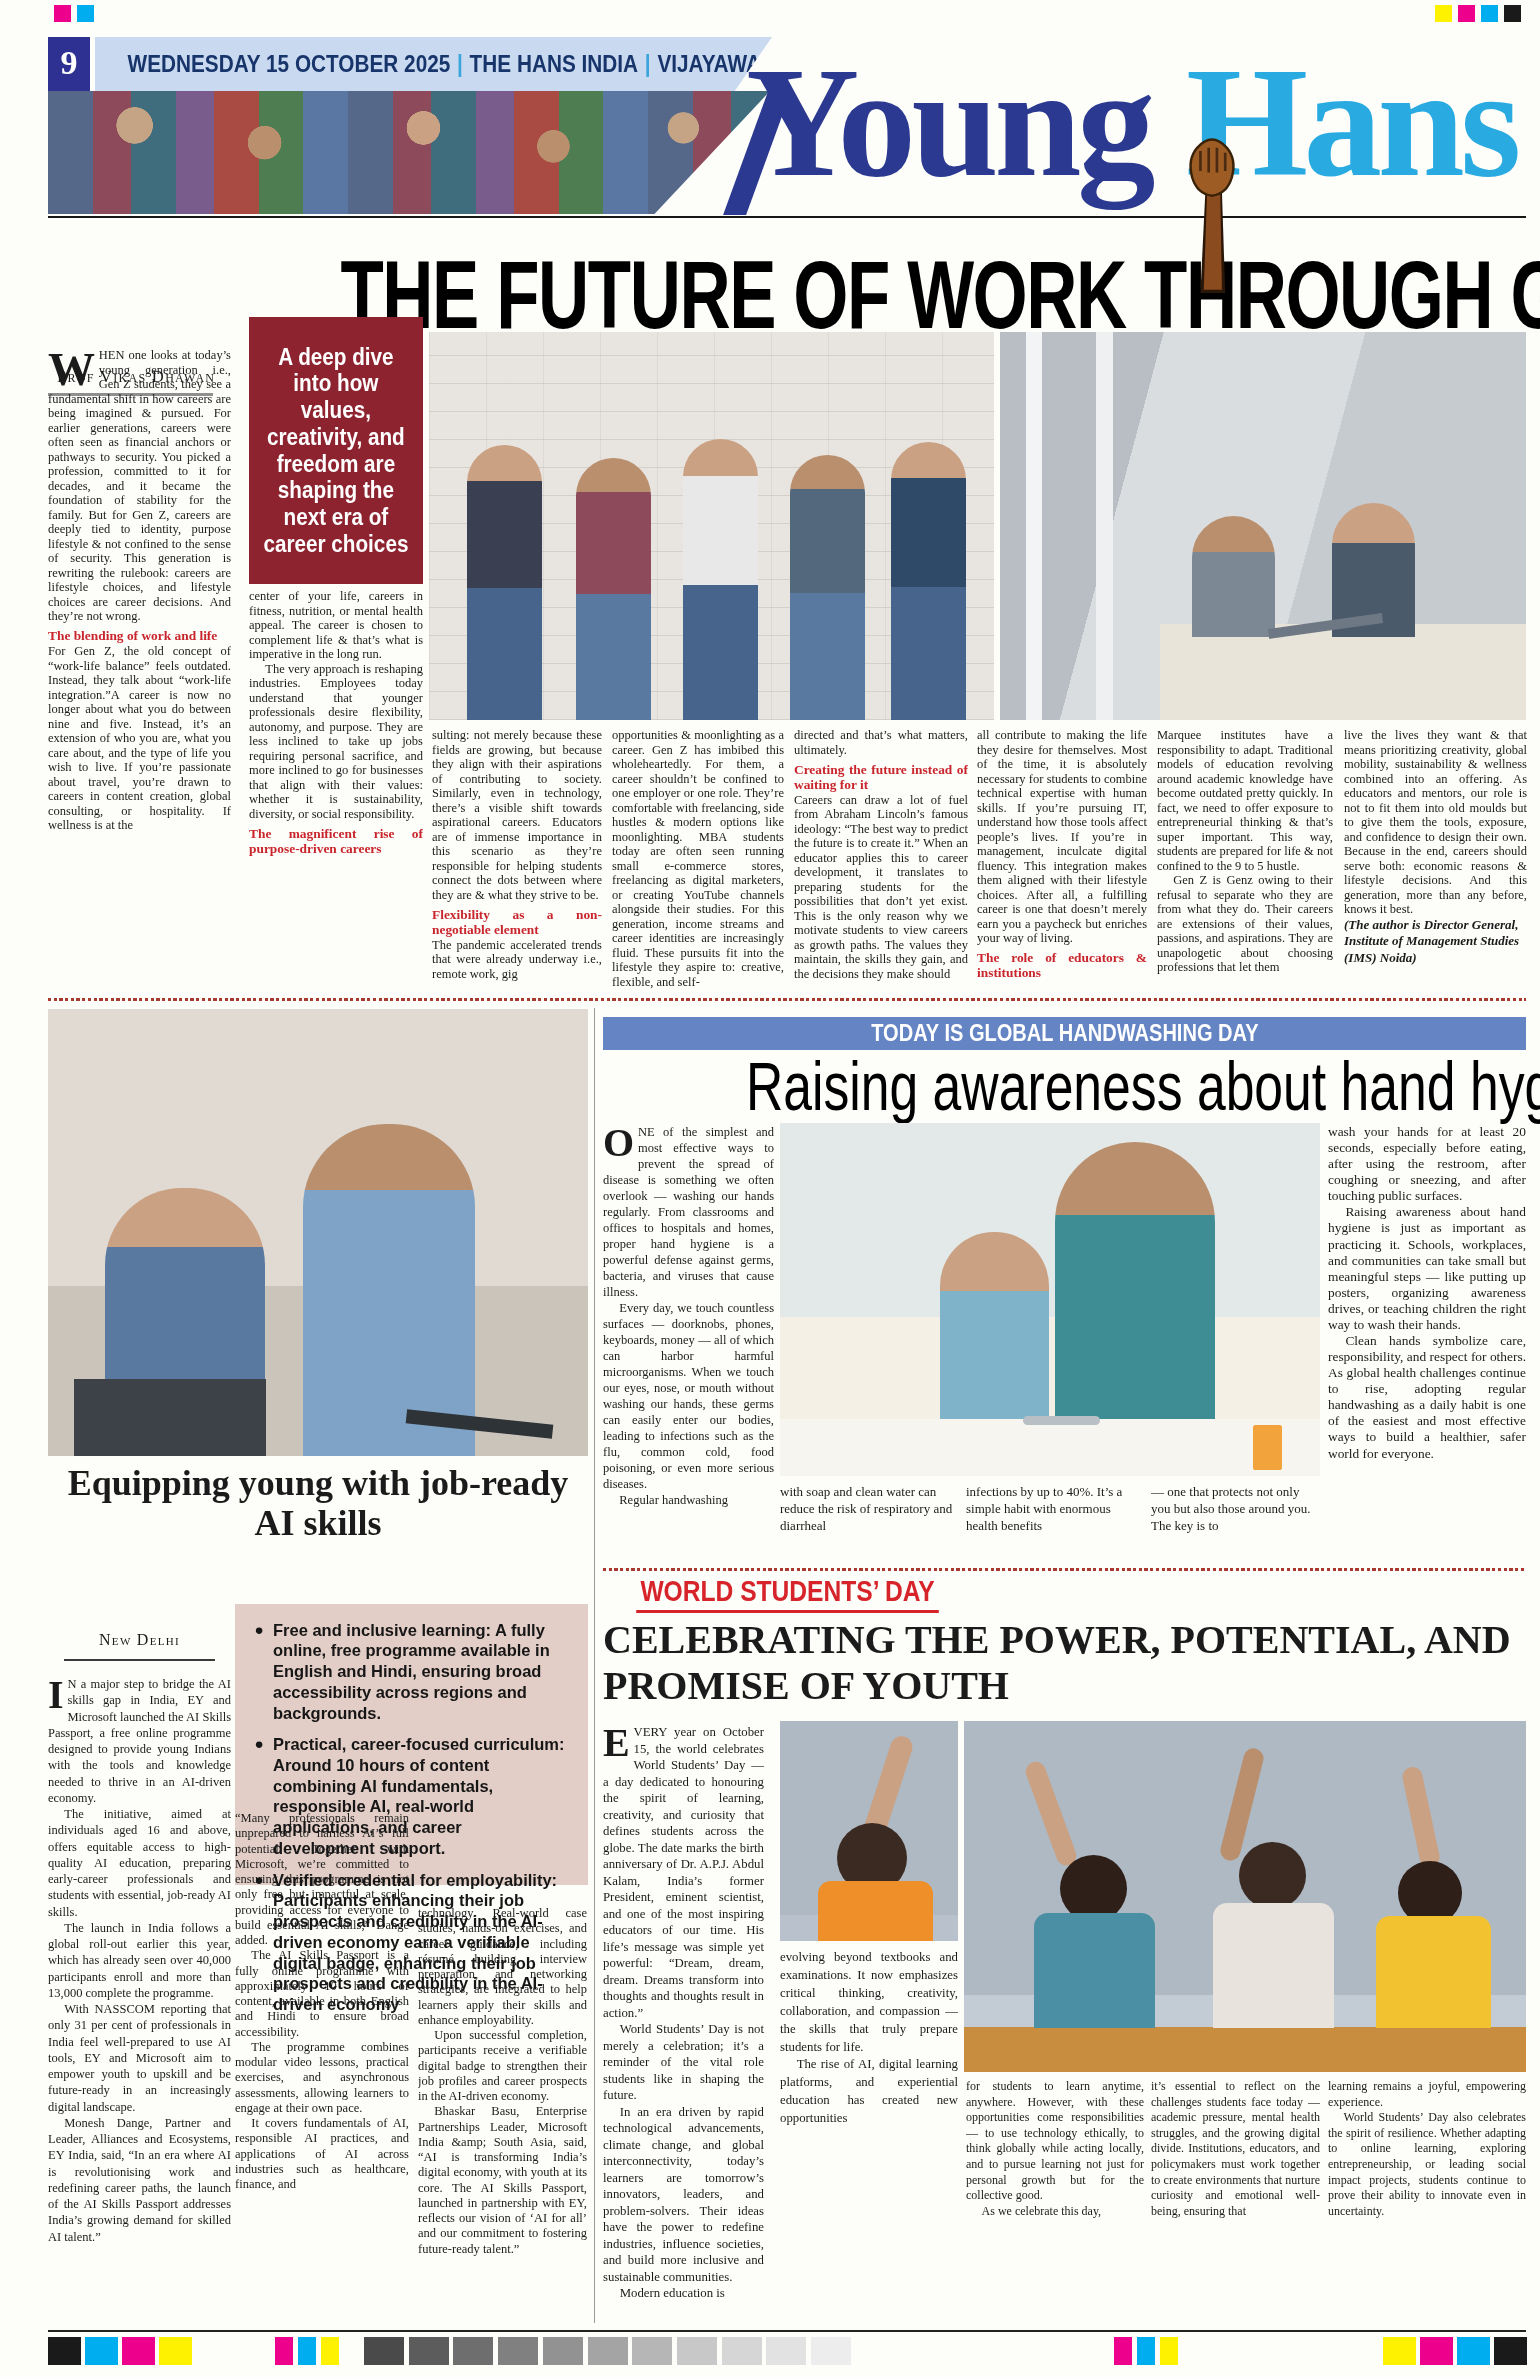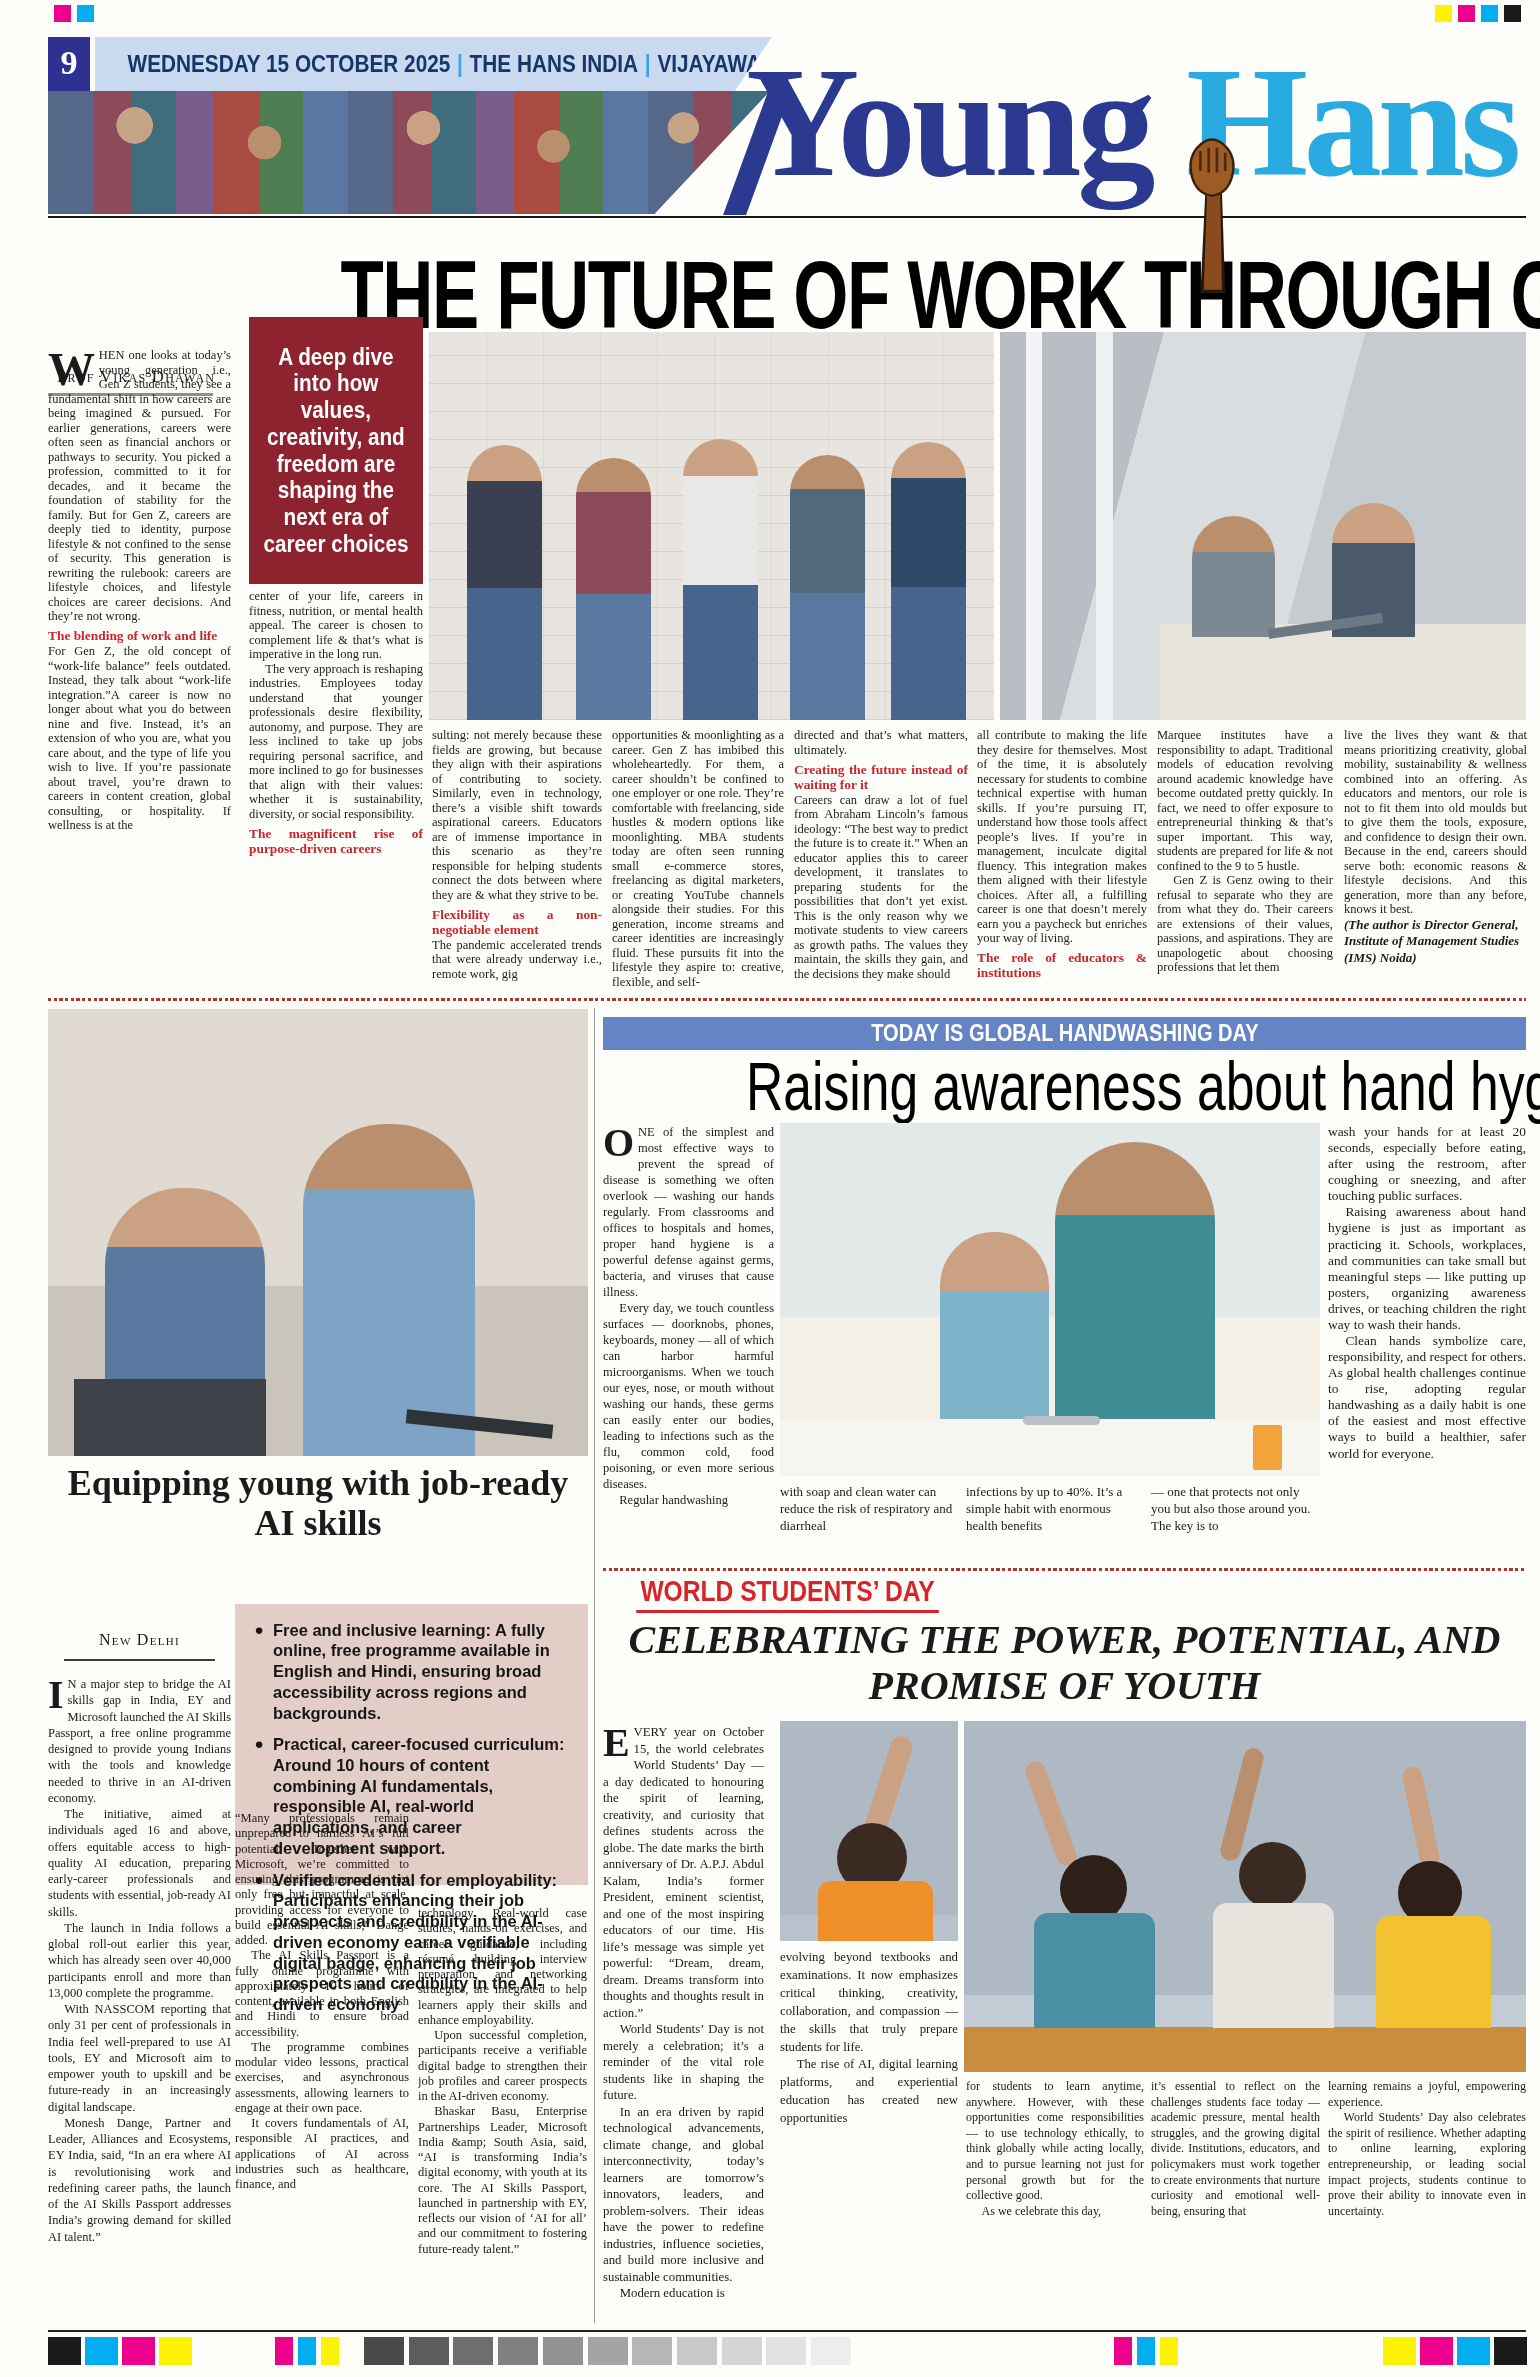--- a/index.html
+++ b/index.html
@@ -94,22 +94,22 @@
   #bulletbox{left:235px;top:1604px;width:353px;height:281px;background:#e2cec6;padding:16.6px 11.5px 6.4px 10.2px;}
   .bullet{display:flex;margin-bottom:11px;font-family:"Liberation Sans",sans-serif;font-weight:bold;
      font-size:17px;line-height:1.22;color:#161616;}
   .bullet .dot{width:28px;flex:none;text-align:center;font-size:15.3px;}
   .bullet .bt{transform:scaleX(.97);transform-origin:left top;width:103%;}
   
   #studkick{left:603px;top:1575px;width:923px;}
   #studkick span{display:inline-block;transform:scaleX(.82);font-family:"Liberation Sans",sans-serif;
      font-weight:bold;font-size:30px;color:#d6242a;border-bottom:3.2px solid #d6242a;
      padding:0 5.1px 3.2px;line-height:1.05;white-space:nowrap;}
-  #studhead{left:603px;top:1617px;width:923px;text-align:center;font-weight:600;
-     font-size:40px;line-height:1.14;font-style:italic;}
+  #studhead{left:603px;top:1617px;width:923px;text-align:left;font-weight:600;
+     font-size:40px;line-height:1.14;}
   #botrule{left:48px;top:2330px;width:1478px;height:1.9px;background:#222;}
   .gray{position:absolute;top:2337px;width:40px;height:28px;}
 </style>
 </head>
 <body>
 
 <div id="page">
 
   <div class="sq" style="left:54px;top:5.1px;background:#ec008c;"></div>
   <div class="sq" style="left:77px;top:5.1px;background:#00aeef;"></div>

